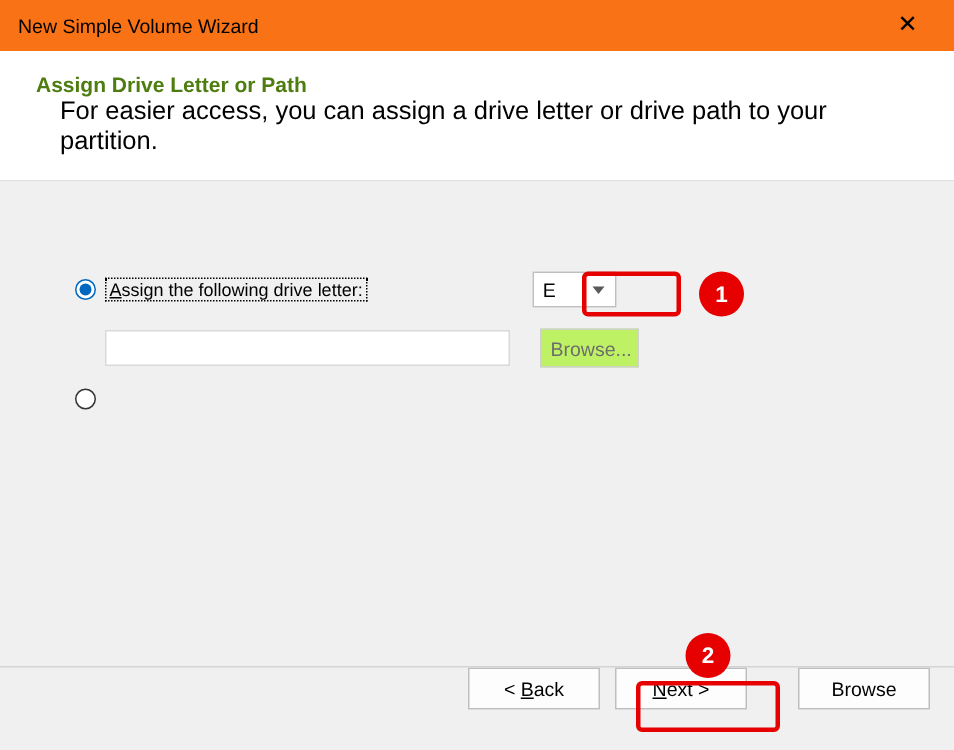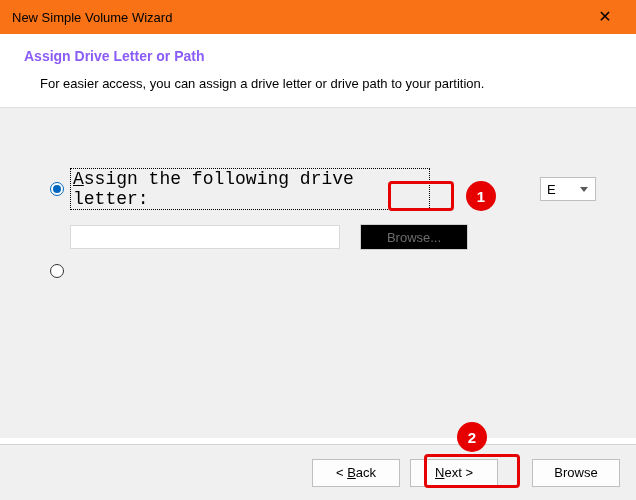--- a/index.html
+++ b/index.html
@@ -41,25 +41,25 @@
 
   
   .header {
     padding: 14px 24px 16px 24px;
     background: #fff;
     border-bottom: 1px solid #e0e0e0;
   }
   .header-title {
     font-weight: 700;
     font-size: 14px;
-    color: #8b5cf6;
-    margin-bottom: 12px;
+    color: #4d7c0f;
+    margin-bottom: 0;
   }
   .header-sub {
-    font-size: 13px;
+    font-size: 17px;
     color: #000;
     padding-left: 16px;
   }
 
   
   .content-area {
     background: #f0f0f0;
     padding: 60px 40px 20px 50px;
     height: 330px;
   }
@@ -90,22 +90,21 @@
   .radio:checked::after {
     content: "";
     position: absolute;
     top: 2px; left: 2px;
     width: 8px; height: 8px;
     background: #0067c0;
     border-radius: 50%;
   }
 
   .opt-label {
-    font-size: 18px;
-    font-family: Liberation Mono, monospace;
+    font-size: 12px;
   }
   .opt-label.selected {
     border: 1px dotted #000;
     padding: 0 2px;
   }
   .underline-letter {
     text-decoration: underline;
   }
 
   .drive-select-wrap {
@@ -144,38 +143,37 @@
   }
   .folder-input {
     width: 270px;
     height: 24px;
     border: 1px solid #d9d9d9;
     background: #fff;
     padding: 2px 6px;
     font-size: 13px;
   }
   .browse-btn {
-    width: 108px;
+    width: 66px;
     height: 26px;
     border: 1px solid #d0d0d0;
-    background: #000000;
+    background: #bef264;
     color: #6d6d6d;
     font-size: 13px;
     cursor: default;
   }
 
   
   .footer {
     position: absolute;
     left: 0; right: 0; bottom: 0;
     height: 56px;
     background: #f0f0f0;
     border-top: 1px solid #d4d4d4;
     display: flex;
-    align-items: center;
     justify-content: flex-end;
     padding-right: 16px;
     gap: 10px;
   }
   .footer-spacer { width: 14px; }
   .wiz-btn {
     min-width: 88px;
     height: 28px;
     border: 1px solid #bfbfbf;
     background: #fdfdfd;

